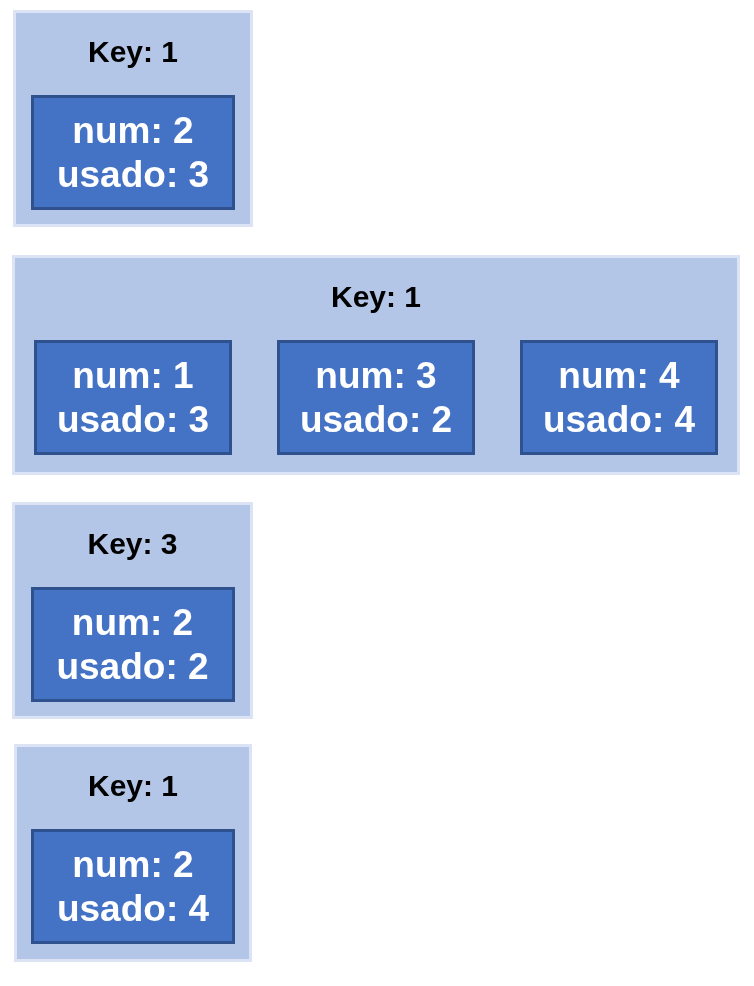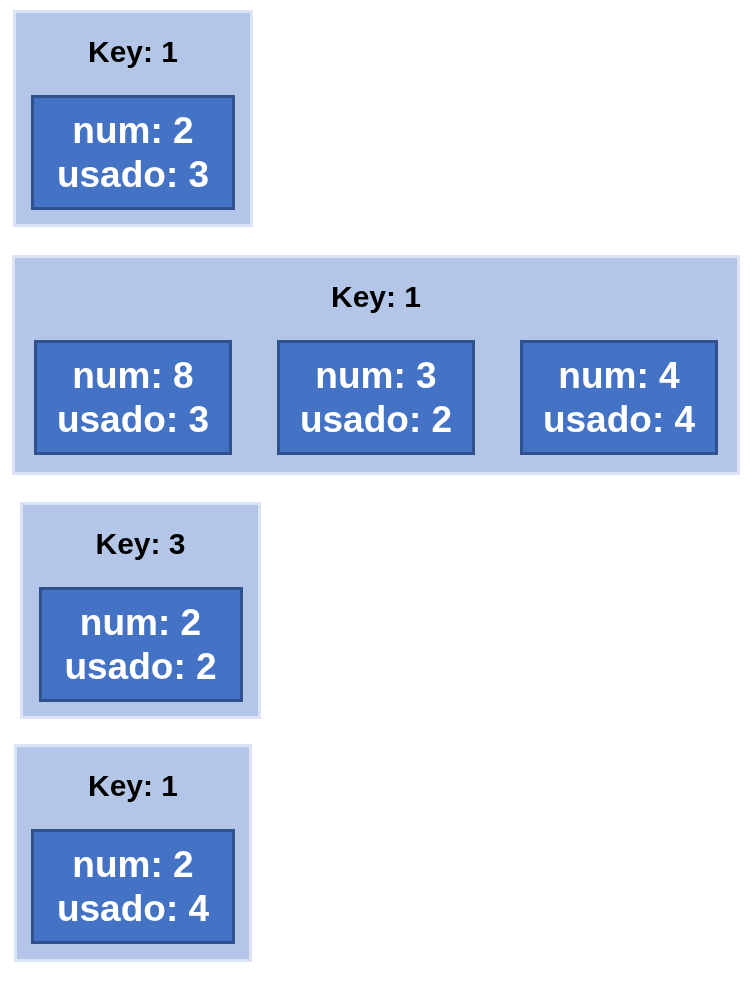--- a/index.html
+++ b/index.html
@@ -16,21 +16,21 @@
     overflow: hidden;
   }
   .group {
     position: absolute;
     box-sizing: border-box;
     background: var(--group-fill, #b4c6e7);
     border: 3px solid var(--group-border, #dbe3f4);
   }
   .g0 { left: 13px; top: 10px;  width: 240px; height: 217px; }
   .g1 { left: 12px; top: 255px; width: 728px; height: 220px; }
-  .g2 { left: 12px; top: 502px; width: 241px; height: 217px; margin-left: 8px; }
+  .g2 { left: 12px; top: 502px; width: 241px; height: 217px; }
   .g3 { left: 14px; top: 744px; width: 238px; height: 218px; }
   .group-title {
     margin-top: 21px;
     text-align: center;
     font-size: 30px;
     font-weight: 700;
     line-height: 36px;
     color: var(--title-text, #000000);
   }
   .items {
@@ -77,21 +77,21 @@
         <div class="item-line">num: 2</div>
         <div class="item-line">usado: 3</div>
       </div>
     </div>
   </section>
 
   <section class="group g1">
     <div class="group-title">Key: 1</div>
     <div class="items">
       <div class="item">
-        <div class="item-line">num: 8</div>
+        <div class="item-line">num: 1</div>
         <div class="item-line">usado: 3</div>
       </div>
       <div class="item">
         <div class="item-line">num: 3</div>
         <div class="item-line">usado: 2</div>
       </div>
       <div class="item">
         <div class="item-line">num: 4</div>
         <div class="item-line">usado: 4</div>
       </div>

